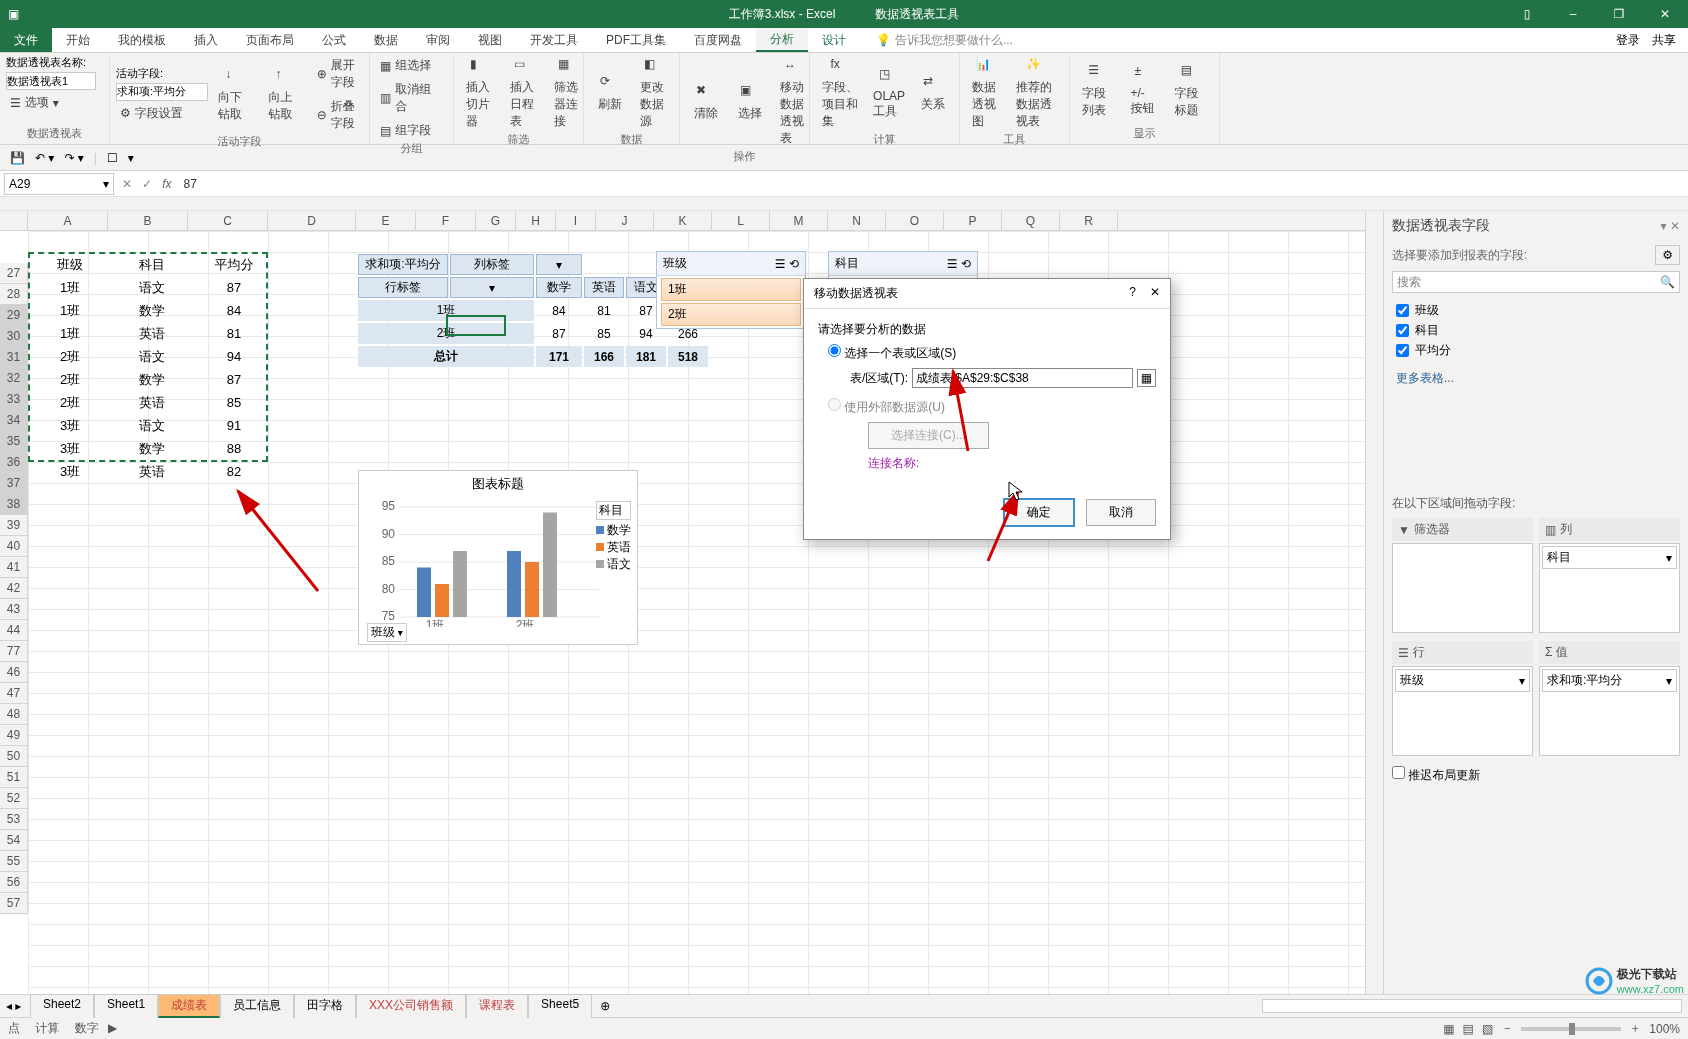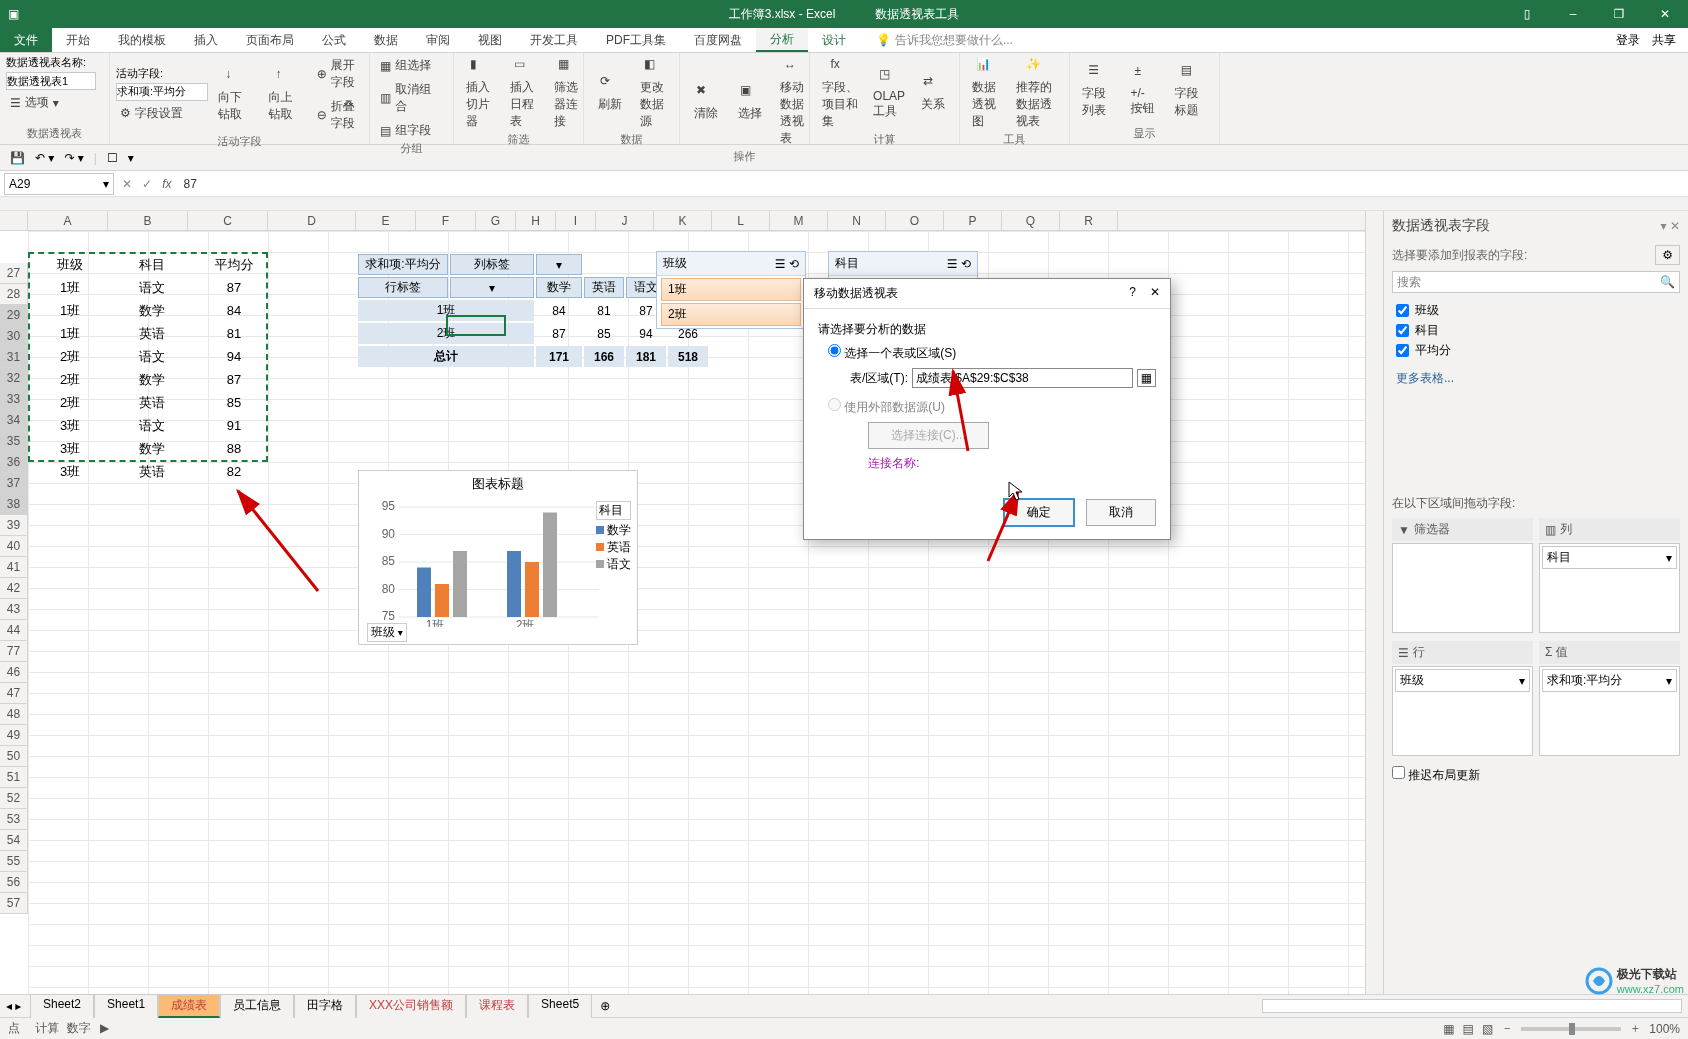--- a/index.html
+++ b/index.html
@@ -654,21 +654,21 @@
       <div class="stab">Sheet5</div>
     </div>
   <span style="margin-left:8px">⊕</span>
   <div style="margin-left:auto;margin-right:6px;width:420px;height:14px;border:1px solid #ccc;background:#fff"></div>
 </div>
 
 <div class="statusbar">
   <div>
     <span>点</span>
     <span style="margin-left:12px">计算</span>
-    <span style="margin-left:4px">数字</span>
+    <span style="margin-left:12px">数字</span>
     <span style="margin-left:6px">▶</span>
   </div>
   <div style="display:flex;align-items:center;gap:8px">
     <span>▦</span>
     <span>▤</span>
     <span>▧</span>
     <span>－</span>
     <div style="width:100px;height:4px;background:#c8c8c8;position:relative">
         <div style="position:absolute;left:48px;top:-4px;width:6px;height:12px;background:#888"></div>
       </div>

